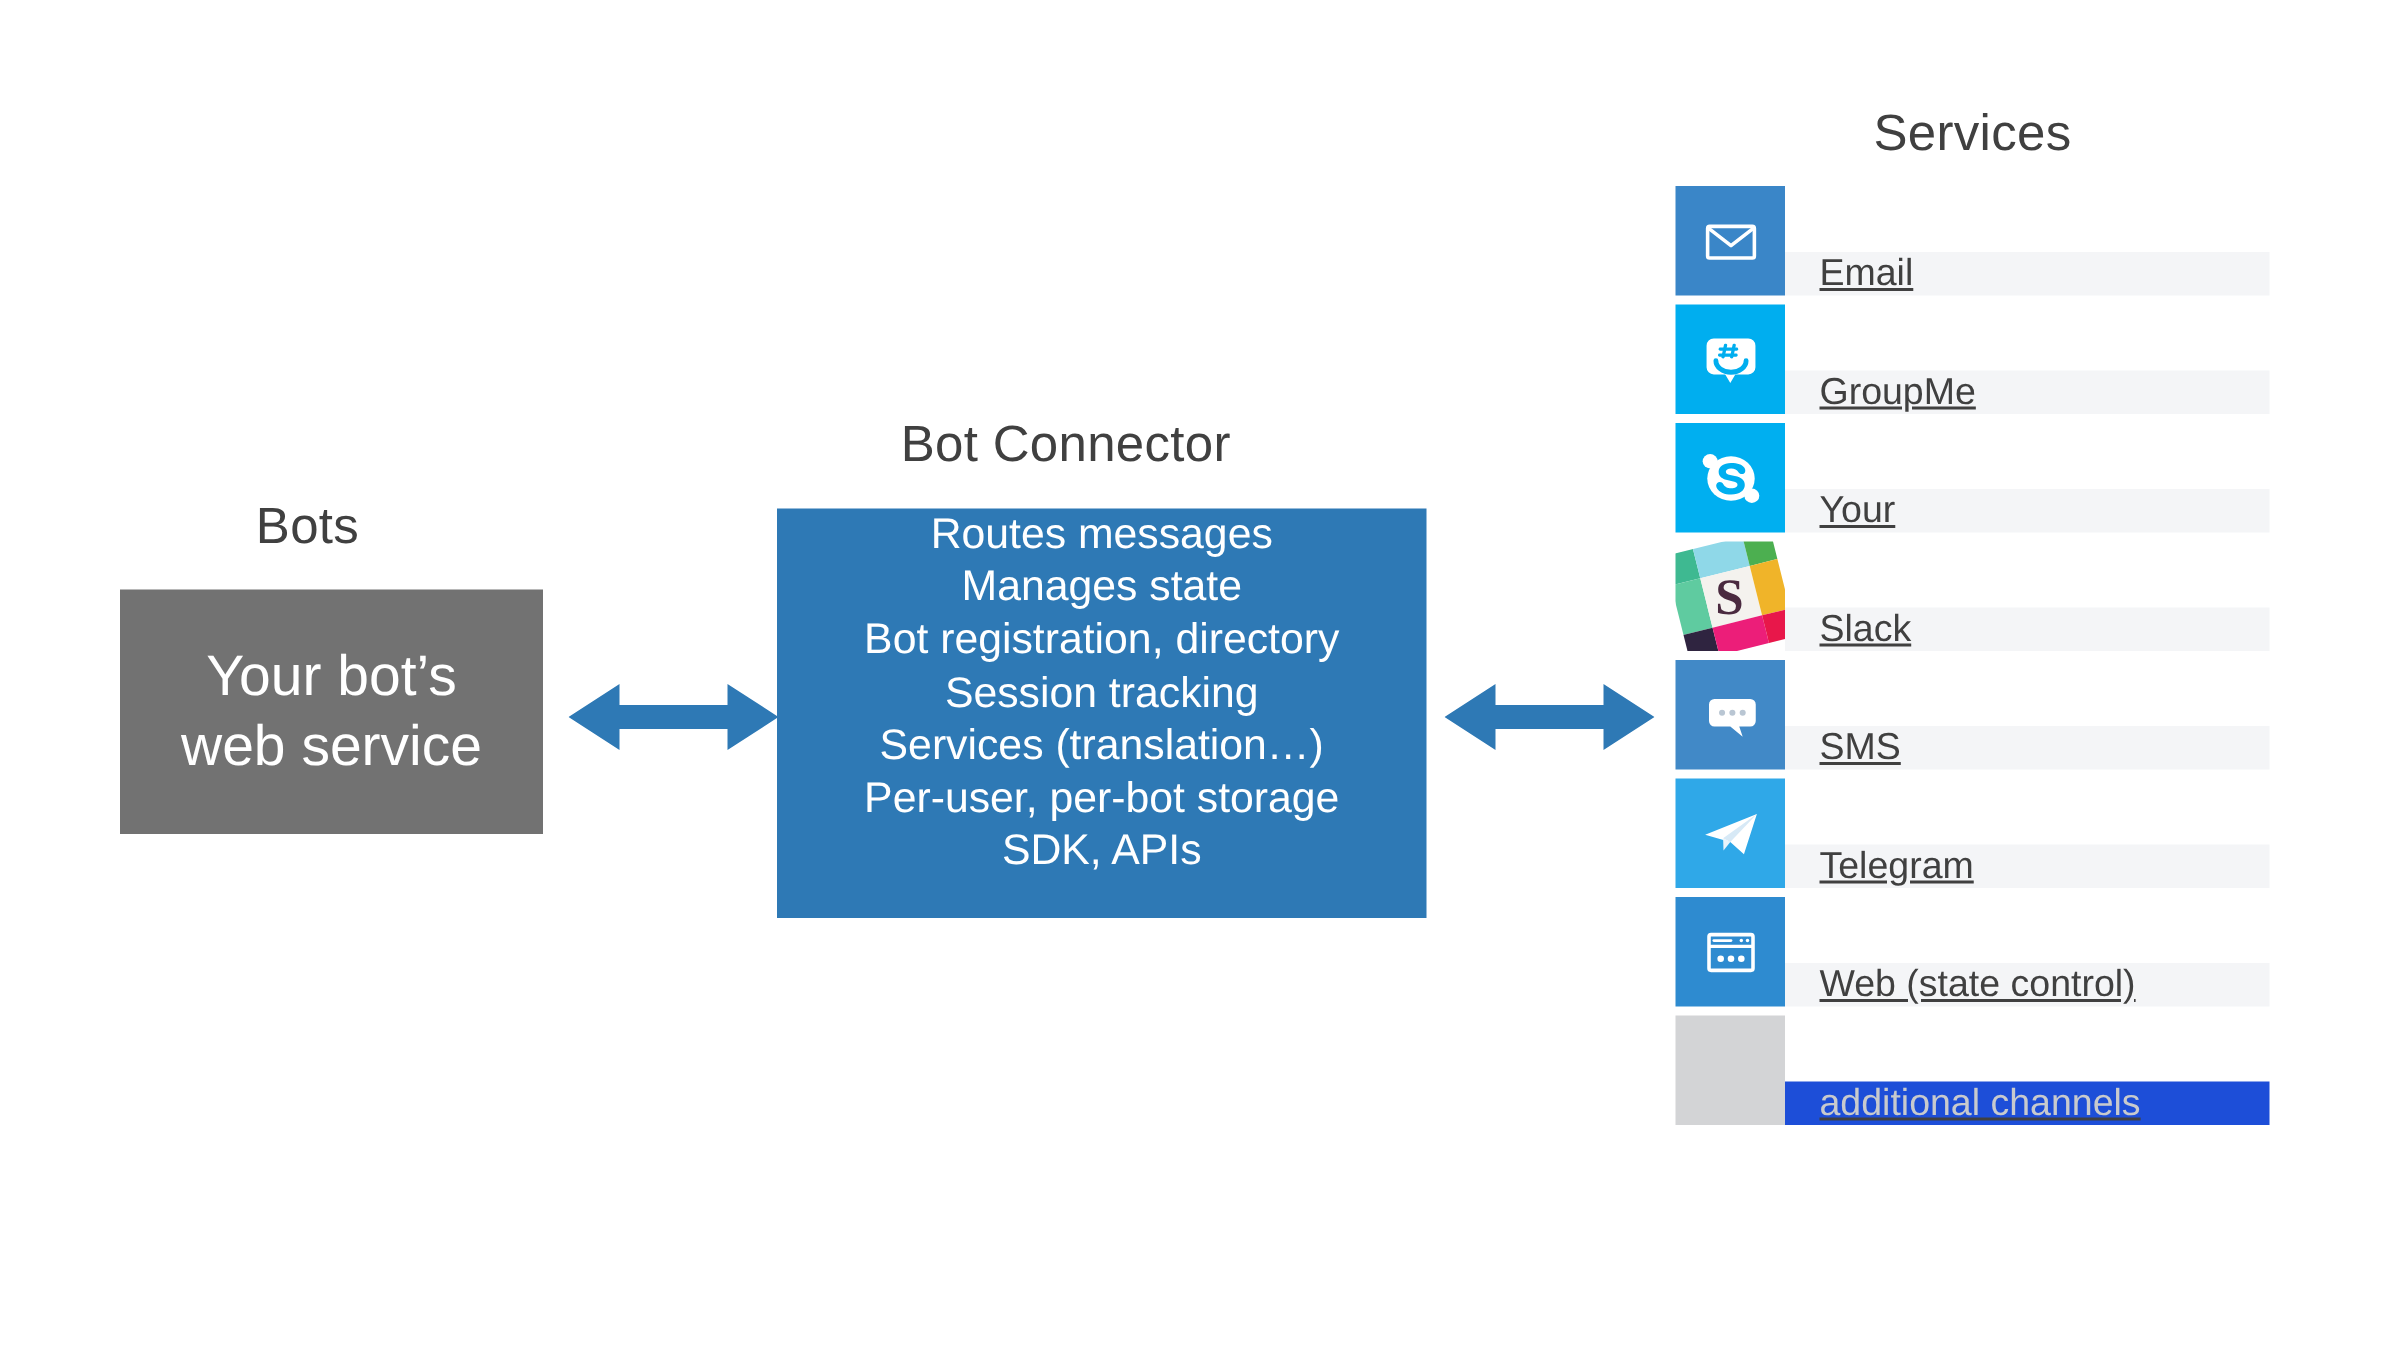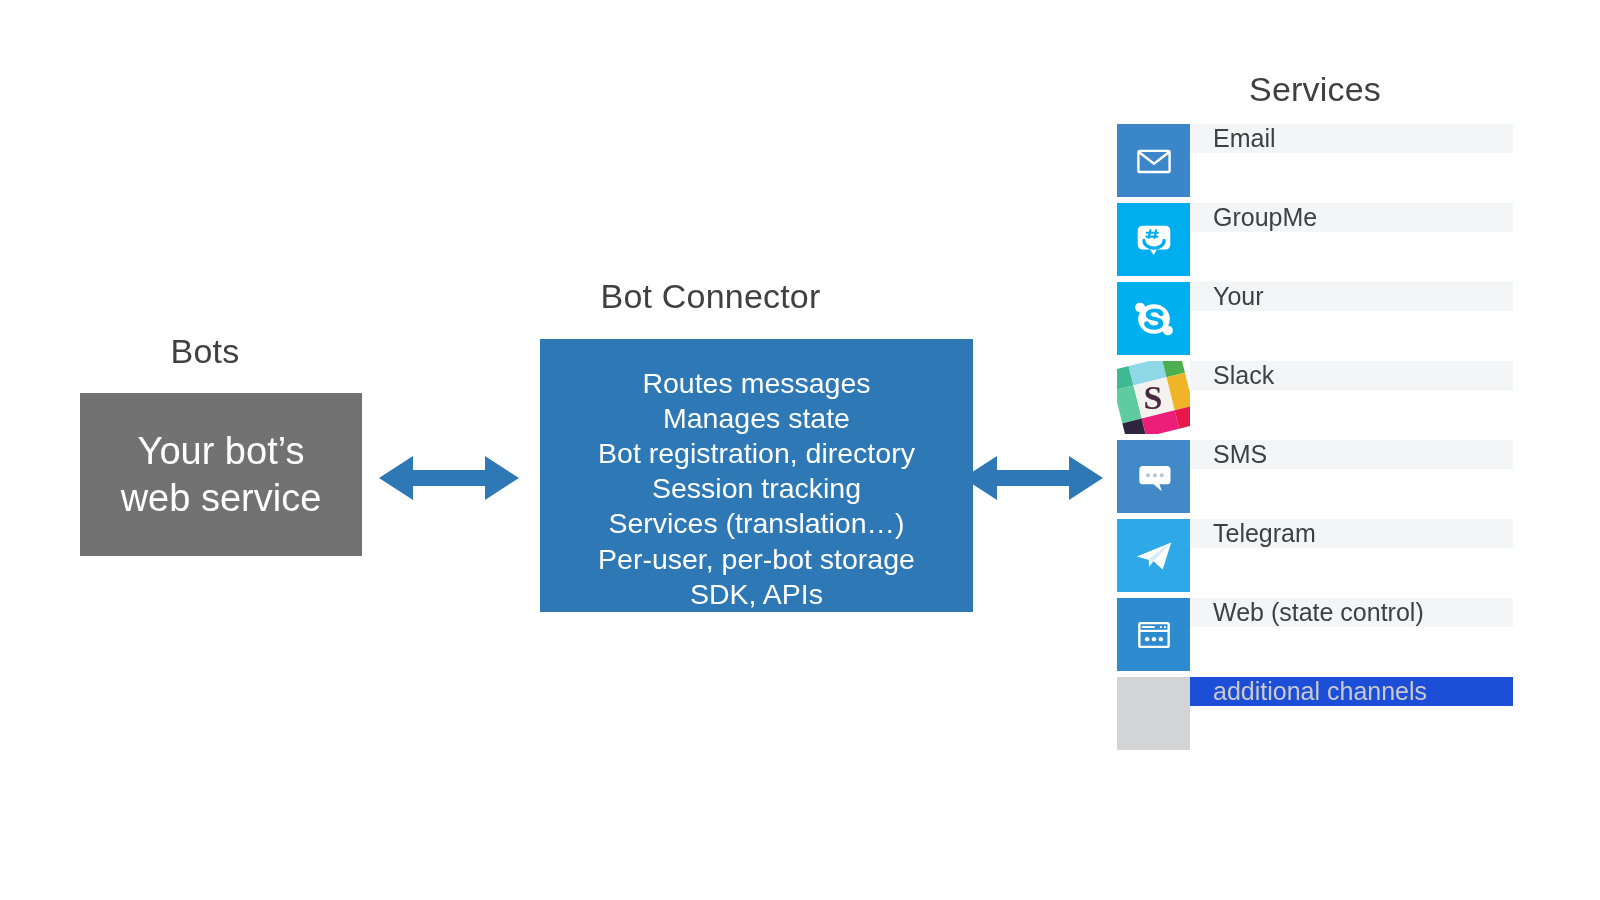--- a/index.html
+++ b/index.html
@@ -59,23 +59,22 @@
     width: 433px;
   }
   #connector-box {
     position: absolute;
     left: 518px;
     top: 339px;
     width: 433px;
     height: 273px;
     background: #2E79B5;
     display: flex;
-    align-items: flex-end;
+    align-items: flex-start;
     justify-content: center;
-    margin-left: 22px;
   }
   #connector-box .box-text {
     color: #ffffff;
     font-size: 28.5px;
     line-height: 1.235;
     text-align: center;
     white-space: pre-line;
   }
 
   
@@ -97,21 +96,22 @@
     position: absolute;
     left: 1117px;
     top: 124px;
     width: 396px;
   }
   .channel-row {
     position: relative;
     height: 73px;
     margin-bottom: 6px;
     display: flex;
-    align-items: flex-start;
+    align-items: flex-end;
+    text-decoration: underline;
   }
   .channel-row:last-child { margin-bottom: 0; }
 
   .channel-tile {
     width: 73px;
     height: 73px;
     flex: 0 0 73px;
     display: flex;
     align-items: center;
     justify-content: center;

